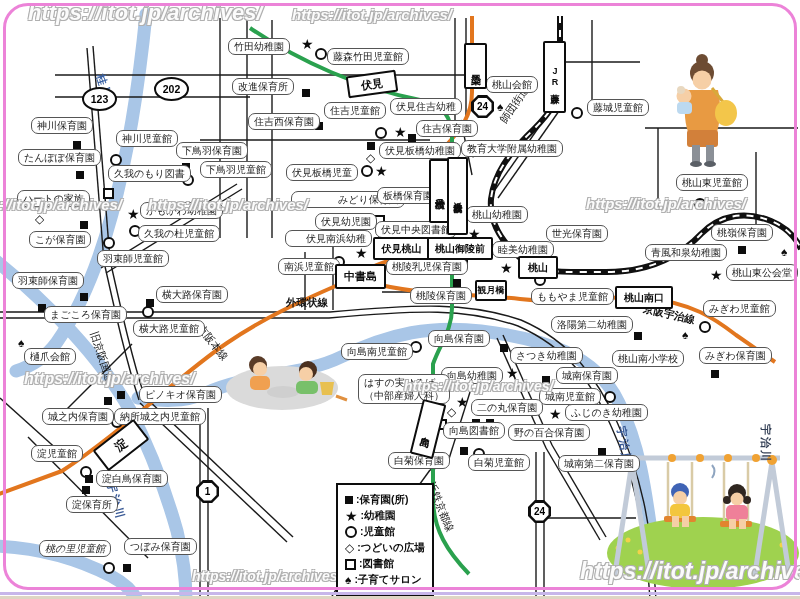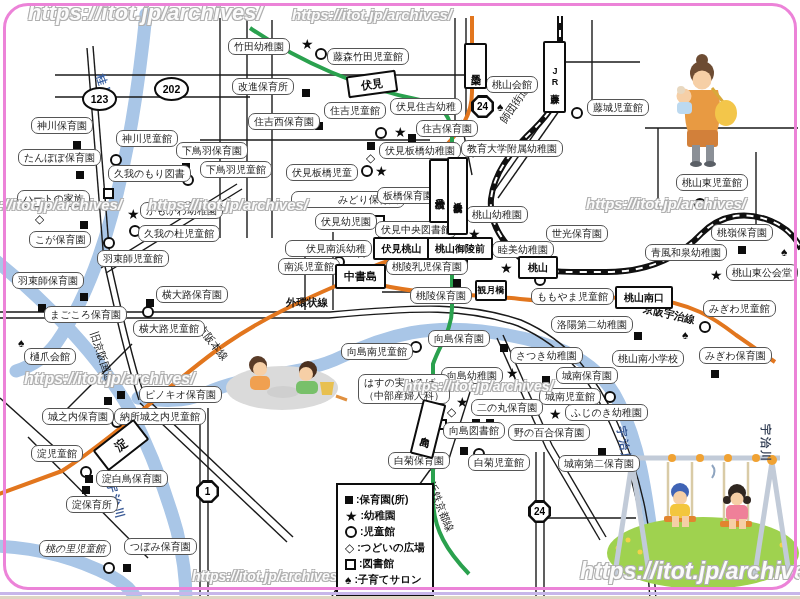--- a/index.html
+++ b/index.html
@@ -234,21 +234,21 @@
         <div class="lbl" style="left: 390px; top: 98px; text-align: right;">伏見住吉幼稚</div>
         <div class="lbl" style="left: 416px; top: 120px;">住吉保育園</div>
         <div class="lbl" style="left: 286px; top: 164px;">伏見板橋児童</div>
         <div class="lbl" style="left: 379px; top: 142px;">伏見板橋幼稚園</div>
         <div class="lbl" style="left: 461px; top: 140px;">教育大学附属幼稚園</div>
         <div class="lbl" style="left: 486px; top: 76px;">桃山会館</div>
         <div class="lbl" style="left: 291px; top: 191px; padding-left: 46px;">みどり保育園</div>
         <div class="lbl" style="left: 377px; top: 187px;">板橋保育園</div>
         <div class="lbl" style="left: 315px; top: 213px;">伏見幼児園</div>
         <div class="lbl" style="left: 375px; top: 221px;">伏見中央図書館</div>
-        <div class="lbl" style="left: 285px; top: 240px; padding-left: 20px;">伏見南浜幼稚</div>
+        <div class="lbl" style="left: 285px; top: 230px; padding-left: 20px;">伏見南浜幼稚</div>
         <div class="lbl" style="left: 278px; top: 258px;">南浜児童館</div>
         <div class="lbl" style="left: 386px; top: 258px;">桃陵乳児保育園</div>
         <div class="lbl" style="left: 410px; top: 287px;">桃陵保育園</div>
         <div class="lbl" style="left: 492px; top: 241px;">睦美幼稚園</div>
         <div class="lbl" style="left: 587px; top: 99px;">藤城児童館</div>
         <div class="lbl" style="left: 676px; top: 174px;">桃山東児童館</div>
         <div class="lbl" style="left: 466px; top: 206px;">桃山幼稚園</div>
         <div class="lbl" style="left: 546px; top: 225px;">世光保育園</div>
         <div class="lbl" style="left: 711px; top: 224px;">桃嶺保育園</div>
         <div class="lbl" style="left: 645px; top: 244px;">青風和泉幼稚園</div>

